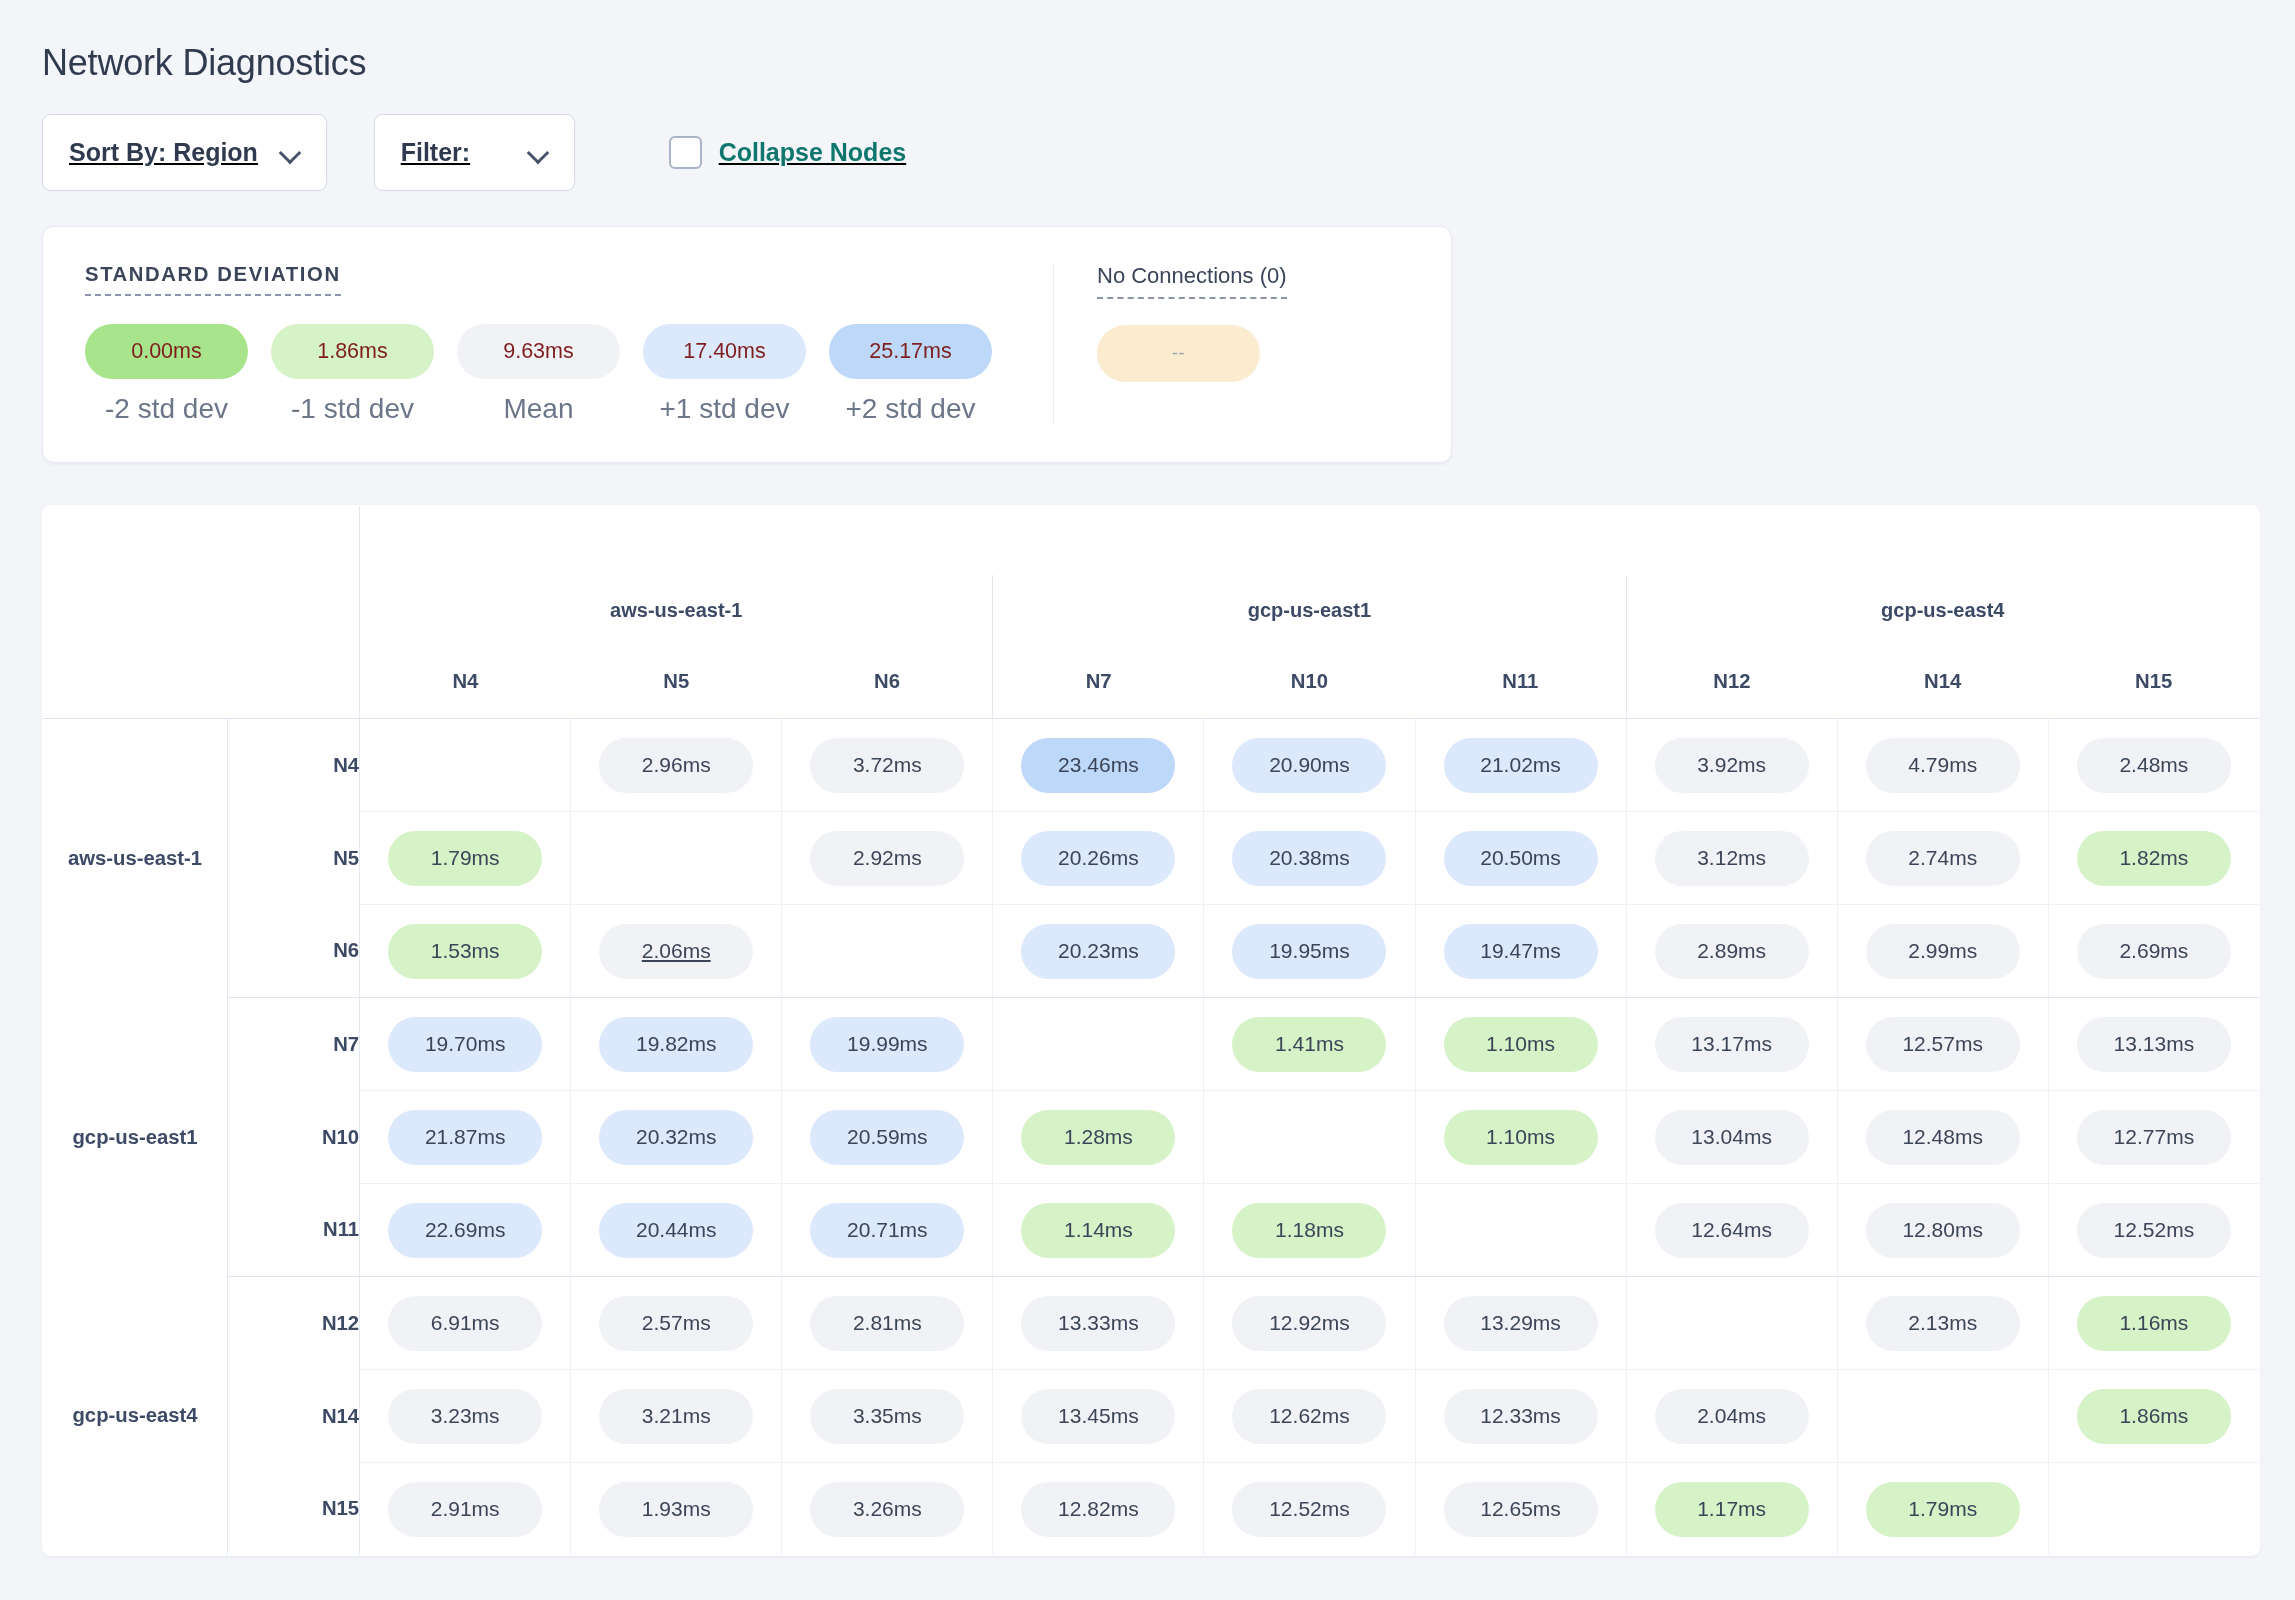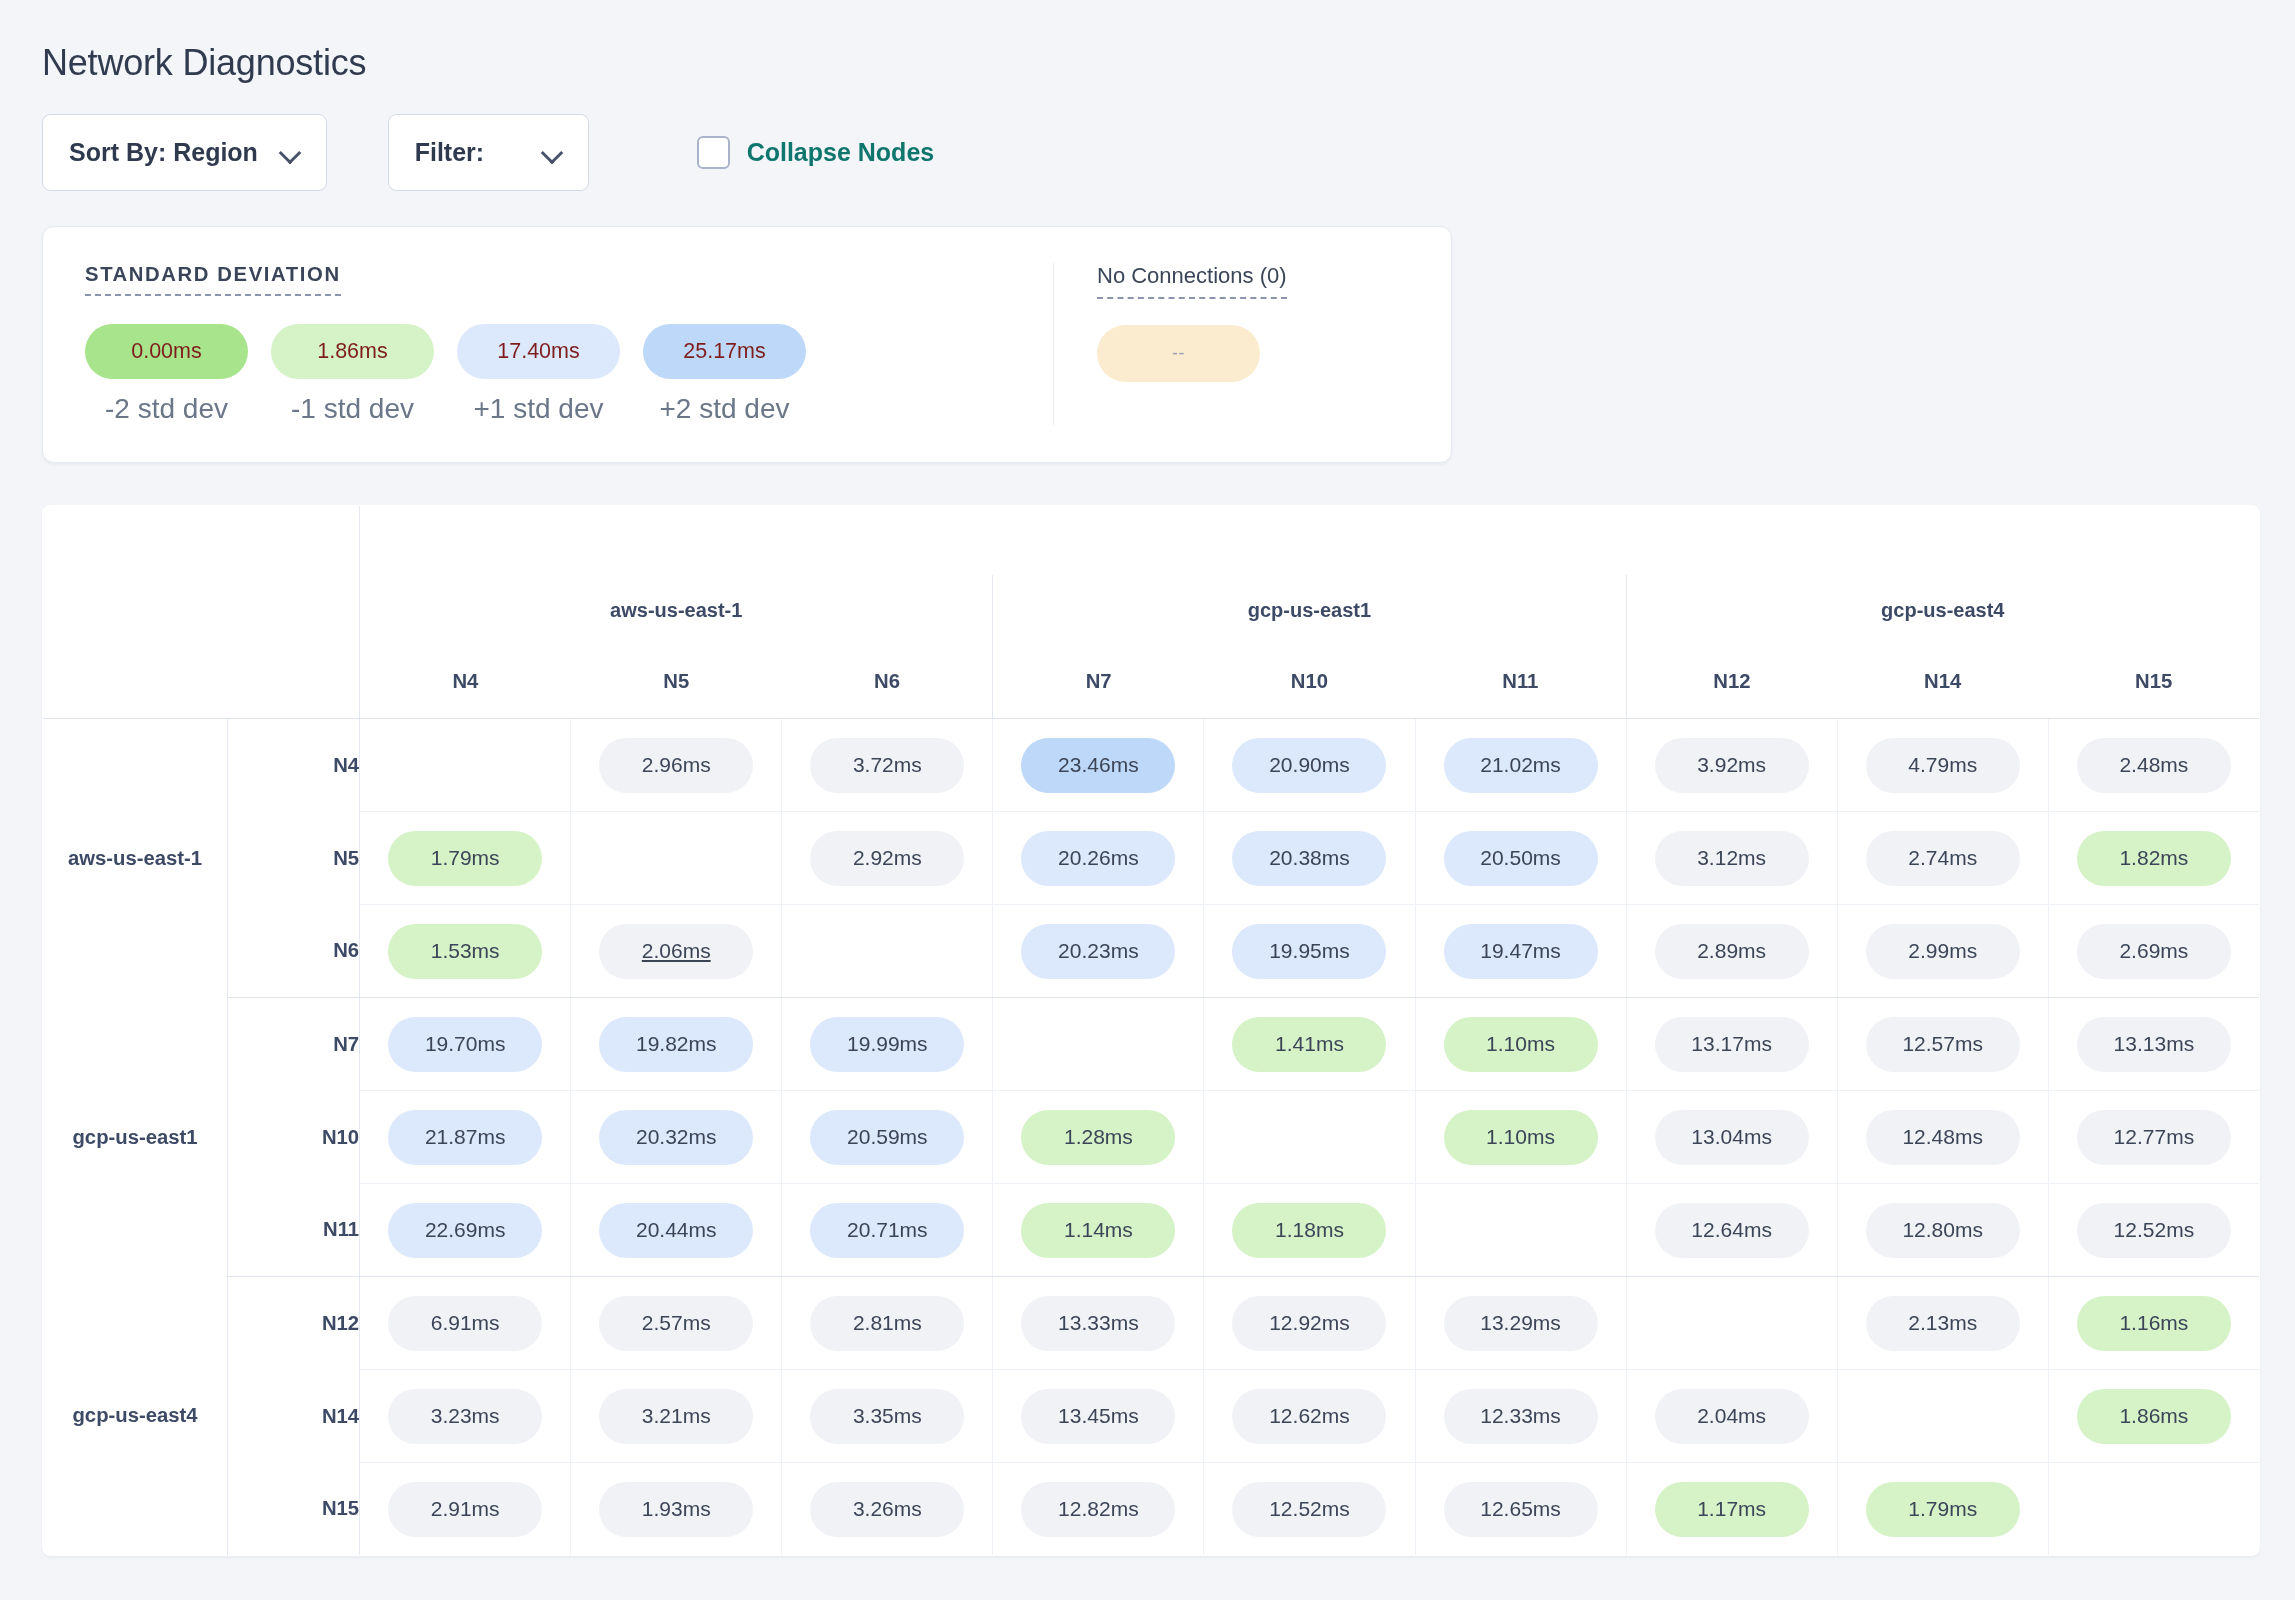--- a/index.html
+++ b/index.html
@@ -18,22 +18,23 @@
     font-weight: 400;
     color: #313b4f;
     letter-spacing: -0.2px;
     margin-bottom: 30px;
   }
 
   
   .toolbar {
     display: flex;
     align-items: center;
-    gap: 61px;
+    gap: 47px;
     margin-bottom: 35px;
+    text-decoration: underline;
   }
   .dropdown {
     background: #ffffff;
     border: 1.8px solid #d3d9e6;
     border-radius: 8.4px;
     height: 77px;
     display: flex;
     align-items: center;
     gap: 21.5px;
     padding: 0 26px;
@@ -255,20 +256,24 @@
     <div class="legend-left">
       <div class="legend-heading">STANDARD DEVIATION</div>
       <div class="swatch-row">
           <div class="swatch-col">
             <div class="swatch" style="background: rgb(167, 228, 140);">0.00ms</div>
             <div class="swatch-caption">-2 std dev</div>
           </div>
           <div class="swatch-col">
             <div class="swatch" style="background: rgb(214, 242, 199);">1.86ms</div>
             <div class="swatch-caption">-1 std dev</div>
+          </div>
+          <div class="swatch-col">
+            <div class="swatch" style="background: rgb(241, 242, 245);">9.63ms</div>
+            <div class="swatch-caption">Mean</div>
           </div>
           <div class="swatch-col">
             <div class="swatch" style="background: rgb(220, 232, 251);">17.40ms</div>
             <div class="swatch-caption">+1 std dev</div>
           </div>
           <div class="swatch-col">
             <div class="swatch" style="background: rgb(189, 216, 248);">25.17ms</div>
             <div class="swatch-caption">+2 std dev</div>
           </div>
         </div>

